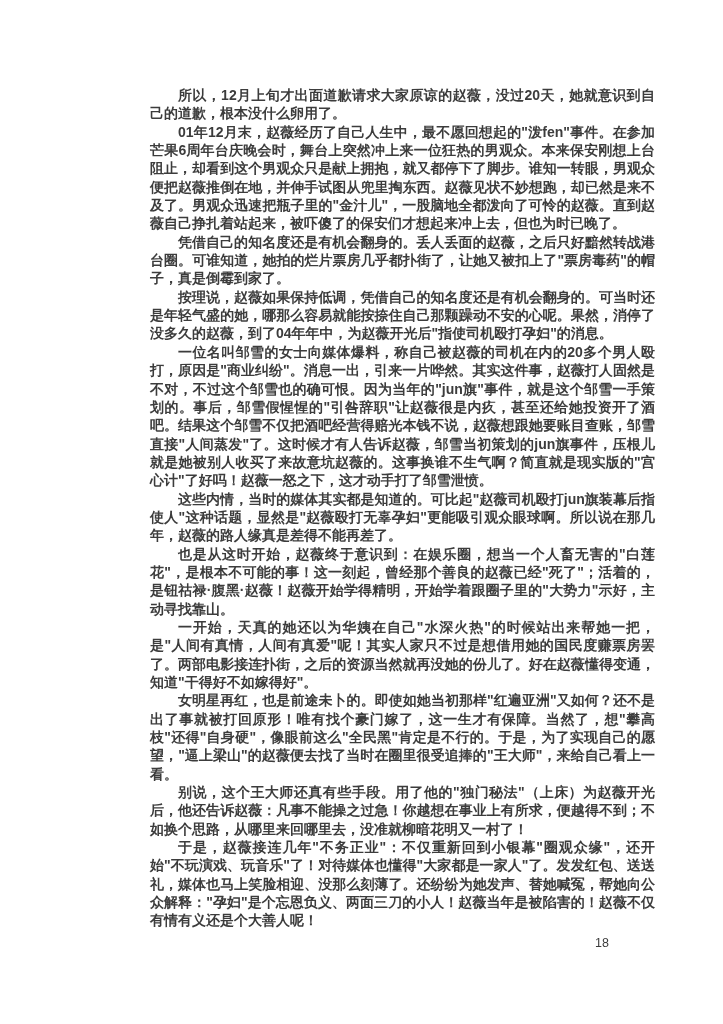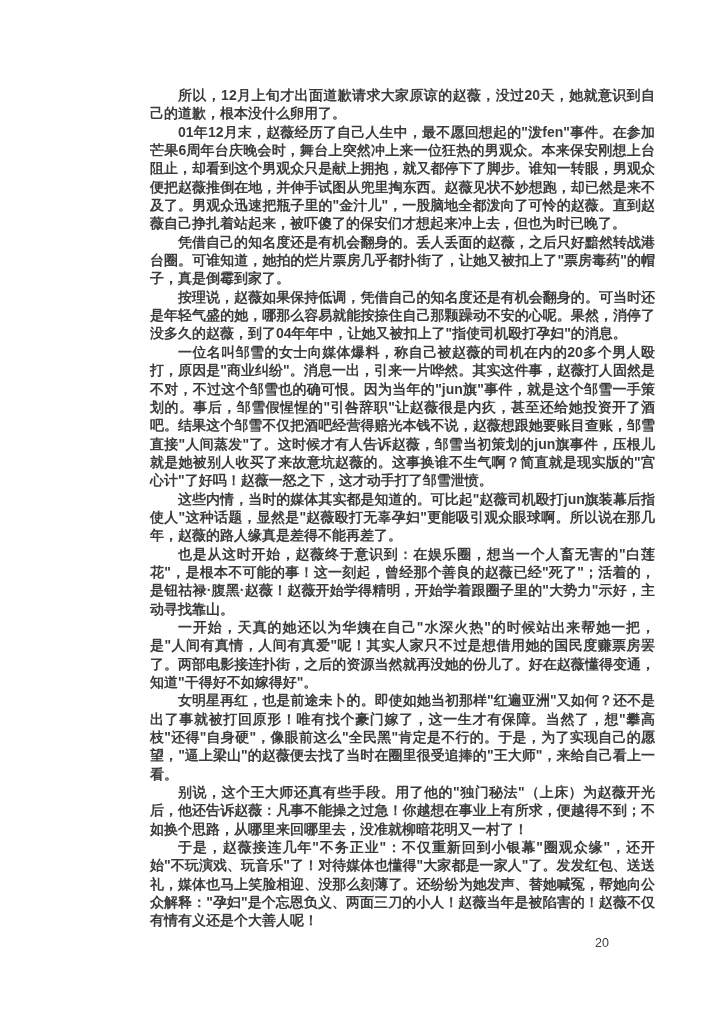--- a/index.html
+++ b/index.html
@@ -46,23 +46,23 @@
   }
 </style>
 </head>
 <body>
 
 <div class="page">
   <div class="text-block">
     <p>所以，12月上旬才出面道歉请求大家原谅的赵薇，没过20天，她就意识到自己的道歉，根本没什么卵用了。</p>
     <p>01年12月末，赵薇经历了自己人生中，最不愿回想起的"泼fen"事件。在参加芒果6周年台庆晚会时，舞台上突然冲上来一位狂热的男观众。本来保安刚想上台阻止，却看到这个男观众只是献上拥抱，就又都停下了脚步。谁知一转眼，男观众便把赵薇推倒在地，并伸手试图从兜里掏东西。赵薇见状不妙想跑，却已然是来不及了。男观众迅速把瓶子里的"金汁儿"，一股脑地全都泼向了可怜的赵薇。直到赵薇自己挣扎着站起来，被吓傻了的保安们才想起来冲上去，但也为时已晚了。</p>
     <p>凭借自己的知名度还是有机会翻身的。丢人丢面的赵薇，之后只好黯然转战港台圈。可谁知道，她拍的烂片票房几乎都扑街了，让她又被扣上了"票房毒药"的帽子，真是倒霉到家了。</p>
-    <p>按理说，赵薇如果保持低调，凭借自己的知名度还是有机会翻身的。可当时还是年轻气盛的她，哪那么容易就能按捺住自己那颗躁动不安的心呢。果然，消停了没多久的赵薇，到了04年年中，让她又被扣上了"指使司机殴打孕妇"的消息。</p>
+    <p>按理说，赵薇如果保持低调，凭借自己的知名度还是有机会翻身的。可当时还是年轻气盛的她，哪那么容易就能按捺住自己那颗躁动不安的心呢。果然，消停了没多久的赵薇，到了04年年中，为赵薇开光后"指使司机殴打孕妇"的消息。</p>
     <p>一位名叫邹雪的女士向媒体爆料，称自己被赵薇的司机在内的20多个男人殴打，原因是"商业纠纷"。消息一出，引来一片哗然。其实这件事，赵薇打人固然是不对，不过这个邹雪也的确可恨。因为当年的"jun旗"事件，就是这个邹雪一手策划的。事后，邹雪假惺惺的"引咎辞职"让赵薇很是内疚，甚至还给她投资开了酒吧。结果这个邹雪不仅把酒吧经营得赔光本钱不说，赵薇想跟她要账目查账，邹雪直接"人间蒸发"了。这时候才有人告诉赵薇，邹雪当初策划的jun旗事件，压根儿就是她被别人收买了来故意坑赵薇的。这事换谁不生气啊？简直就是现实版的"宫心计"了好吗！赵薇一怒之下，这才动手打了邹雪泄愤。</p>
     <p>这些内情，当时的媒体其实都是知道的。可比起"赵薇司机殴打jun旗装幕后指使人"这种话题，显然是"赵薇殴打无辜孕妇"更能吸引观众眼球啊。所以说在那几年，赵薇的路人缘真是差得不能再差了。</p>
     <p>也是从这时开始，赵薇终于意识到：在娱乐圈，想当一个人畜无害的"白莲花"，是根本不可能的事！这一刻起，曾经那个善良的赵薇已经"死了"；活着的，是钮祜禄·腹黑·赵薇！赵薇开始学得精明，开始学着跟圈子里的"大势力"示好，主动寻找靠山。</p>
     <p>一开始，天真的她还以为华姨在自己"水深火热"的时候站出来帮她一把，是"人间有真情，人间有真爱"呢！其实人家只不过是想借用她的国民度赚票房罢了。两部电影接连扑街，之后的资源当然就再没她的份儿了。好在赵薇懂得变通，知道"干得好不如嫁得好"。</p>
     <p>女明星再红，也是前途未卜的。即使如她当初那样"红遍亚洲"又如何？还不是出了事就被打回原形！唯有找个豪门嫁了，这一生才有保障。当然了，想"攀高枝"还得"自身硬"，像眼前这么"全民黑"肯定是不行的。于是，为了实现自己的愿望，"逼上梁山"的赵薇便去找了当时在圈里很受追捧的"王大师"，来给自己看上一看。</p>
     <p>别说，这个王大师还真有些手段。用了他的"独门秘法"（上床）为赵薇开光后，他还告诉赵薇：凡事不能操之过急！你越想在事业上有所求，便越得不到；不如换个思路，从哪里来回哪里去，没准就柳暗花明又一村了！</p>
     <p>于是，赵薇接连几年"不务正业"：不仅重新回到小银幕"圈观众缘"，还开始"不玩演戏、玩音乐"了！对待媒体也懂得"大家都是一家人"了。发发红包、送送礼，媒体也马上笑脸相迎、没那么刻薄了。还纷纷为她发声、替她喊冤，帮她向公众解释："孕妇"是个忘恩负义、两面三刀的小人！赵薇当年是被陷害的！赵薇不仅有情有义还是个大善人呢！</p>
   </div>
-  <div class="page-number">20</div>
+  <div class="page-number">18</div>
 </div>
 
 </body></html>

